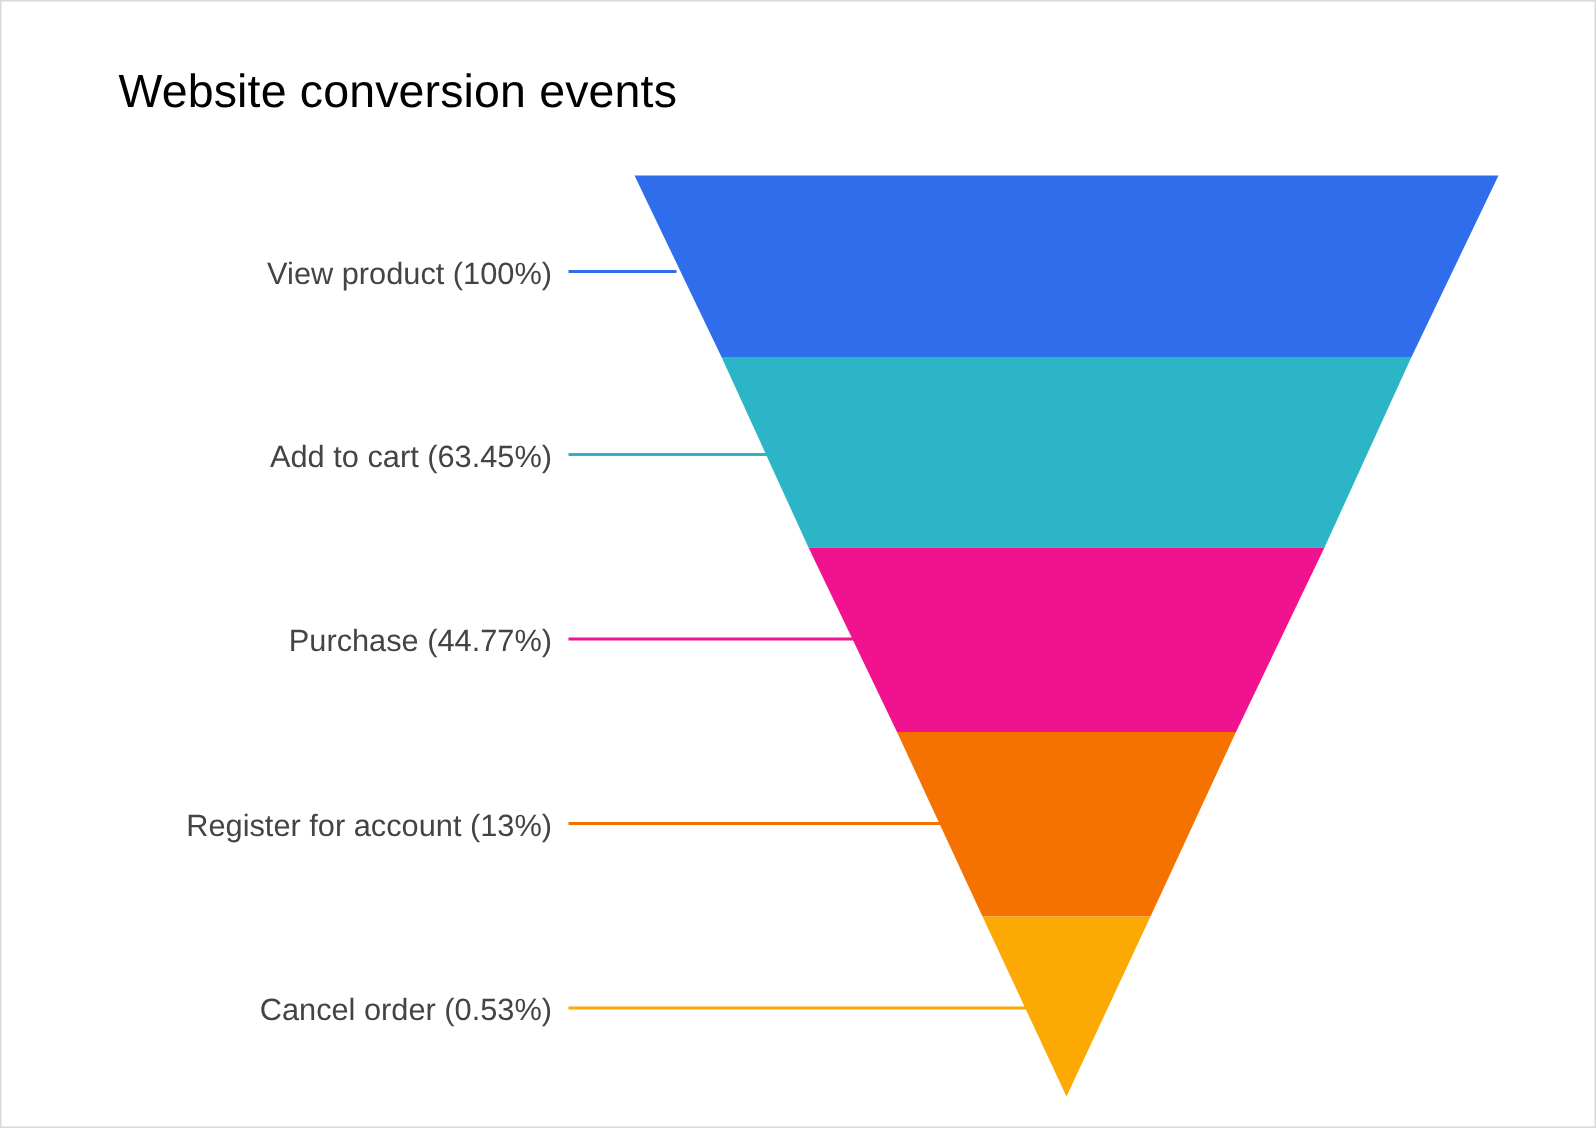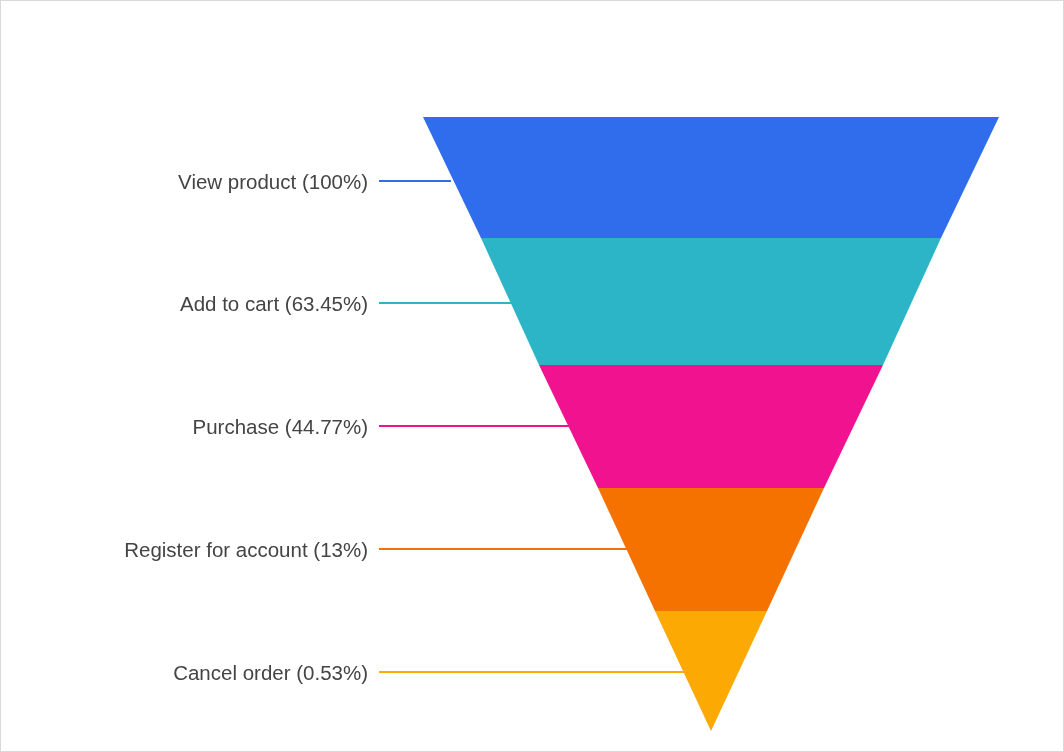--- a/index.html
+++ b/index.html
@@ -41,20 +41,21 @@
     font-family: "Liberation Sans", sans-serif;
     font-size: 20.5px;
     fill: #444444;
   }
 </style>
 </head>
 <body>
 
 <div id="canvas">
 
+  <div id="chart-title">Website conversion events</div>
 
   <svg id="funnel-svg" viewBox="0 0 1064 752">
 
     <g>
       <polygon points="422,116 998,116 940,237 480,237" fill="#2f6ded"></polygon>
       <polygon points="480,237 940,237 882,364 538,364" fill="#2bb5c7"></polygon>
       <polygon points="538,364 882,364 823,487 597,487" fill="#f0128f"></polygon>
       <polygon points="597,487 823,487 766,610 654,610" fill="#f57200"></polygon>
       <polygon points="654,610 766,610 710,730" fill="#fca903"></polygon>
     </g>

